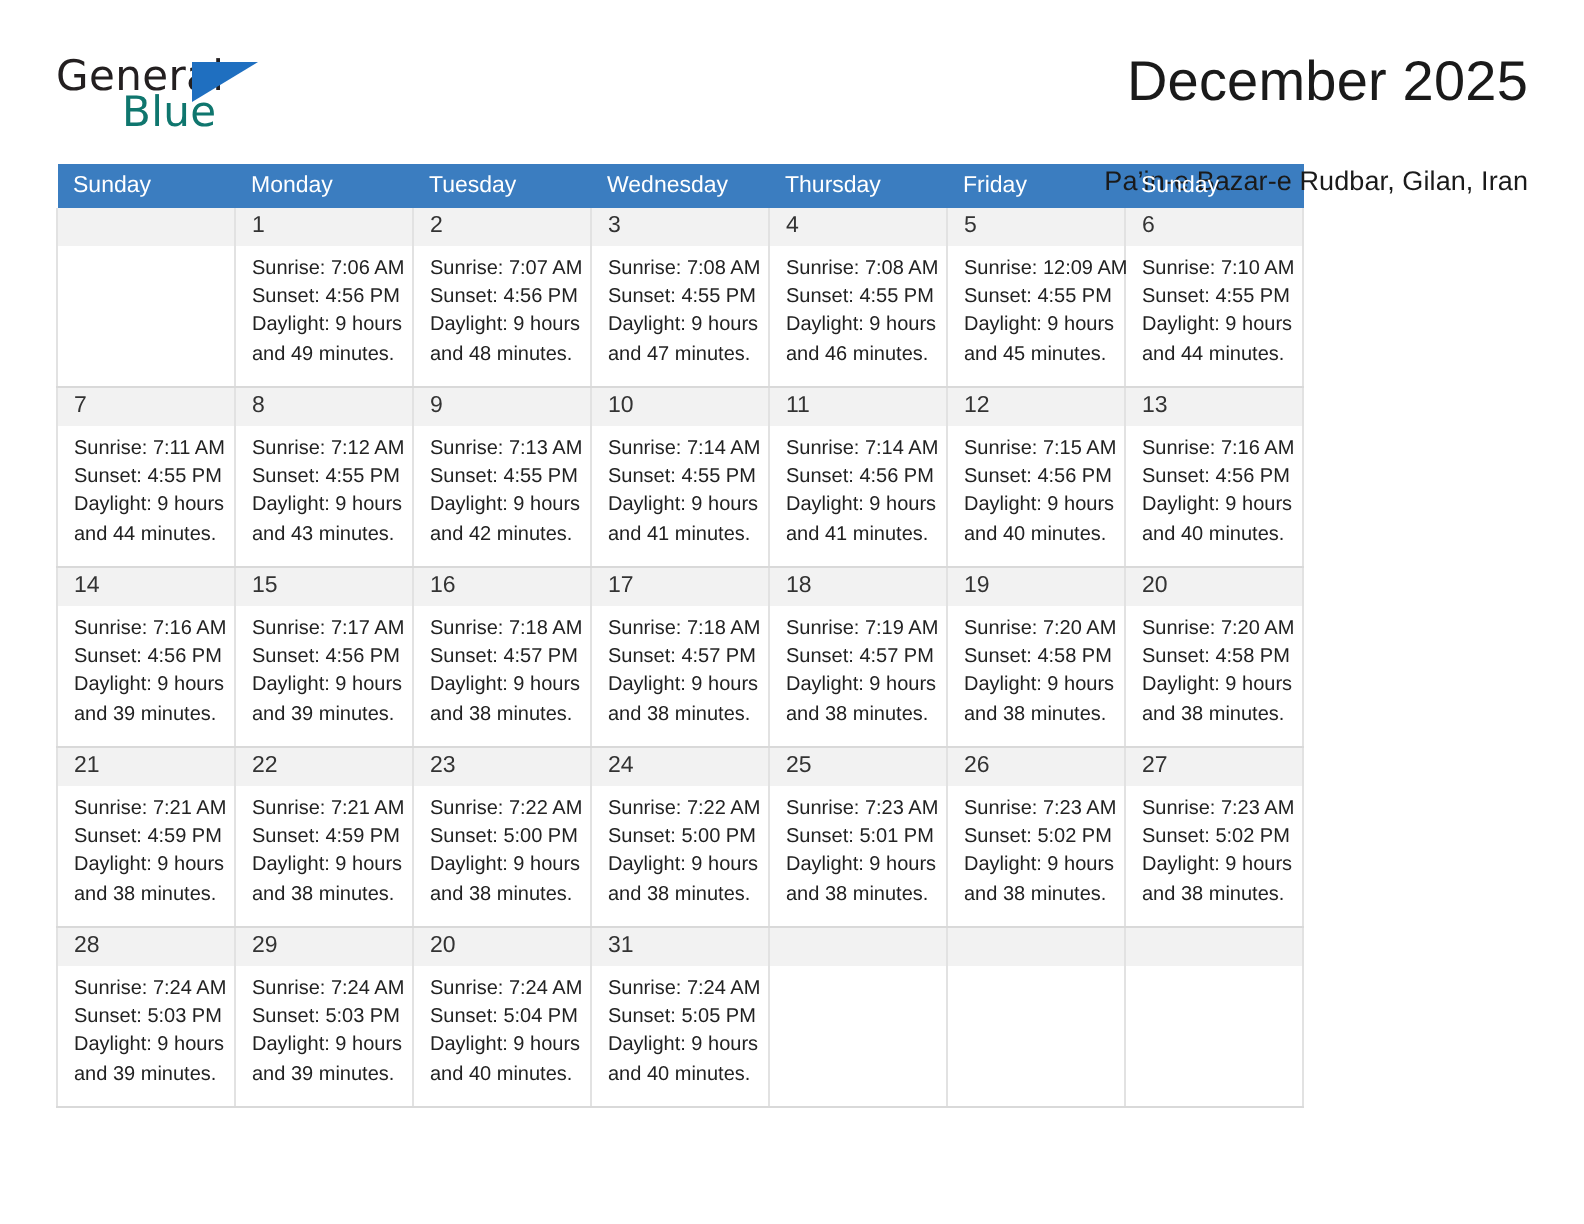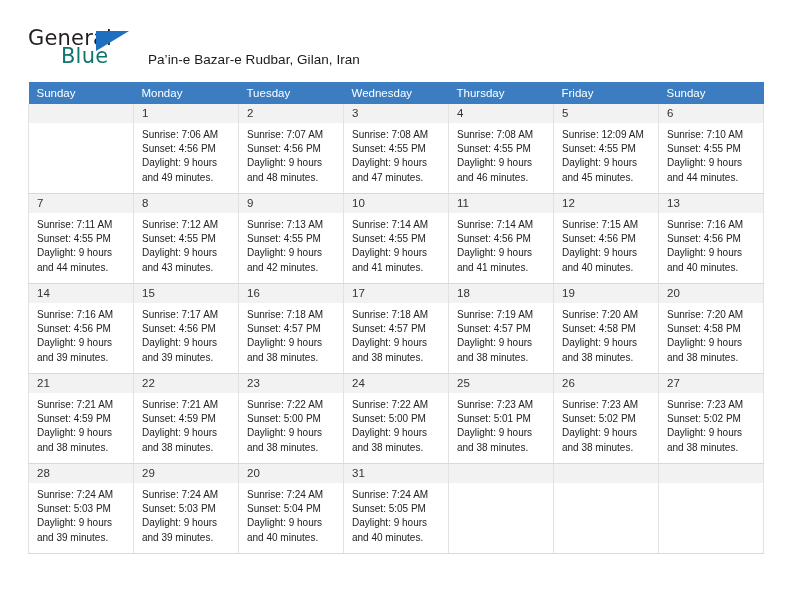--- a/index.html
+++ b/index.html
@@ -18,21 +18,21 @@
     position: relative;
     width: 792px;
     height: 612px;
     box-sizing: border-box;
     padding: 0 28px;
   }
 
   
   .header {
     display: flex;
-    justify-content: flex-start;
+    justify-content: space-between;
     align-items: flex-start;
     height: 76px;
     padding-top: 26px;
     box-sizing: border-box;
   }
   .logo {
     position: relative;
     width: 120px;
     height: 46px;
     flex: 0 0 auto;
@@ -79,21 +79,21 @@
   }
   .title-sub {
     font-size: 13.5px;
     color: #1a1a1a;
     margin-top: 26px;
     letter-spacing: .05px;
   }
 
   
   table.calendar {
-    width: 736px;
+    width: 624px;
     border-collapse: collapse;
     table-layout: fixed;
     margin-top: 6px;
   }
   table.calendar th {
     background: #3b7dc0;
     color: #ffffff;
     font-weight: normal;
     font-size: 11.5px;
     text-align: left;
@@ -139,20 +139,21 @@
 
   <div class="header">
 
     <div class="logo">
       <span class="logo-general">General</span>
       <span class="logo-triangle"></span>
       <span class="logo-blue">Blue</span>
     </div>
 
     <div class="titles">
+      <div class="title-main">December 2025</div>
       <div class="title-sub">Pa’in-e Bazar-e Rudbar, Gilan, Iran</div>
     </div>
 
   </div>
 
   <table class="calendar">
     <thead>
       <tr id="weekday-row">
           <th>Sunday</th>
           <th>Monday</th>

